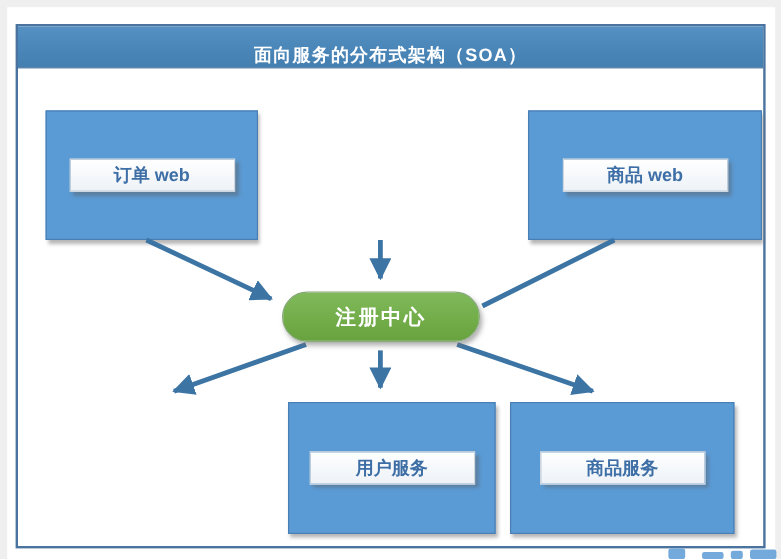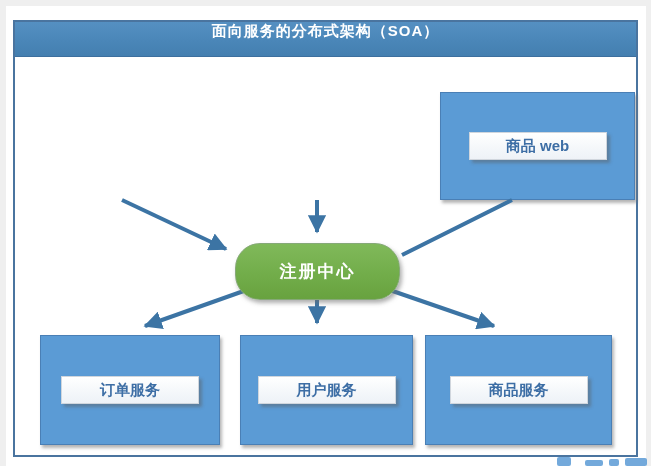--- a/index.html
+++ b/index.html
@@ -14,39 +14,39 @@
     background:#ffffff;
   }
   .container{
     position:absolute;left:13px;top:20px;width:625px;height:437px;
     box-sizing:border-box;border:2px solid #4a749f;background:#ffffff;
   }
   .title-bar{
     position:absolute;left:0;top:0;width:100%;height:35px;
     box-sizing:border-box;border-bottom:1px solid #3d6f9e;
     background:linear-gradient(180deg,#5590c2 0%,#4a86b8 55%,#447fb0 100%);
-    display:flex;align-items:flex-start;justify-content:center;
+    display:flex;align-items:flex-end;justify-content:center;
     color:#ffffff;font-size:15px;font-weight:bold;letter-spacing:1px;
   }
   .node{
     position:absolute;box-sizing:border-box;
     background:#5b9bd5;border:1px solid #4a7fb5;
     box-shadow:2px 3px 3px rgba(120,120,120,0.55);
     display:flex;align-items:center;justify-content:center;
   }
   .node-label{
     width:138px;height:28px;box-sizing:border-box;
     background:linear-gradient(180deg,#ffffff 0%,#f4f7fa 60%,#eef2f7 100%);
     border:1px solid #d0d6dd;
     box-shadow:3px 3px 3px rgba(90,90,90,0.45);
     display:flex;align-items:center;justify-content:center;
     color:#3d6ea5;font-size:15px;font-weight:bold;white-space:nowrap;
   }
   .pill{
-    position:absolute;left:235px;top:243px;width:165px;height:57px;
+    position:absolute;left:235px;top:243px;width:165px;height:42px;
     box-sizing:border-box;border-radius:25px;
     background:linear-gradient(180deg,#80b95a 0%,#72ad4a 55%,#68a23f 100%);
     border:1px solid #86a978;
     box-shadow:2px 3px 4px rgba(110,110,110,0.55);
     display:flex;align-items:center;justify-content:center;
     color:#ffffff;font-size:17px;font-weight:bold;letter-spacing:2px;
   }
   .arrows{position:absolute;left:0;top:0;width:651px;height:466px;pointer-events:none;}
   
   .n-top-0{left:38px;top:92px;width:177px;height:108px;}
@@ -67,20 +67,23 @@
 
 <div id="root">
   <div class="page"></div>
 
   <div class="container">
     <div class="title-bar">
       <span>面向服务的分布式架构（SOA）</span>
     </div>
   </div>
 
+  <div class="node n-top-0">
+    <div class="node-label">订单 web</div>
+  </div>
   <div class="node n-top-2">
     <div class="node-label">商品 web</div>
   </div>
 
   <svg class="arrows" viewBox="0 0 651 466" xmlns="http://www.w3.org/2000/svg">
     <defs>
       <marker id="ah" markerWidth="4.6" markerHeight="4.6" refX="4.2" refY="2.3" orient="auto" markerUnits="strokeWidth">
         <path d="M0,0 L4.6,2.3 L0,4.6 z" fill="#3c74a4"></path>
       </marker>
     </defs>
@@ -89,23 +92,20 @@
     <line x1="512" y1="200" x2="402" y2="255" stroke="#3c74a4" stroke-width="4"></line>
     <line x1="255" y1="287" x2="145" y2="326" stroke="#3c74a4" stroke-width="4" marker-end="url(#ah)"></line>
     <line x1="317" y1="292" x2="317" y2="323" stroke="#3c74a4" stroke-width="4" marker-end="url(#ah)"></line>
     <line x1="381" y1="287" x2="494" y2="326" stroke="#3c74a4" stroke-width="4" marker-end="url(#ah)"></line>
   </svg>
 
   <div class="pill">
     <span>注册中心</span>
   </div>
 
-  <div class="node n-bot-0">
-    <div class="node-label">订单服务</div>
-  </div>
   <div class="node n-bot-1">
     <div class="node-label">用户服务</div>
   </div>
   <div class="node n-bot-2">
     <div class="node-label">商品服务</div>
   </div>
 
   <div class="watermark">
     <span class="wm-a"></span>
     <span class="wm-b"></span>

